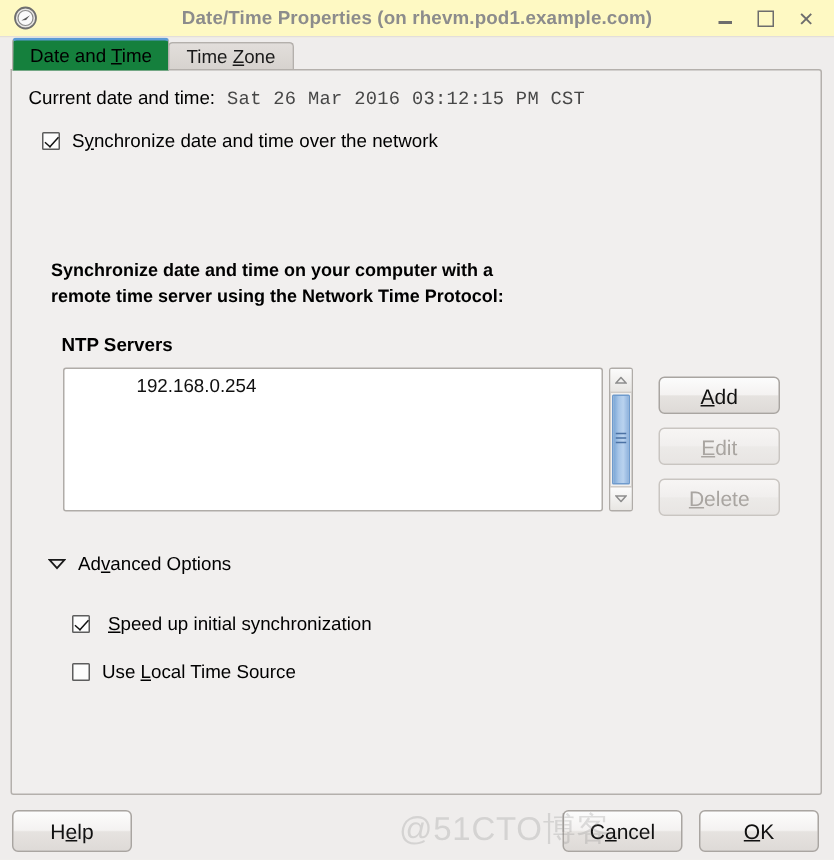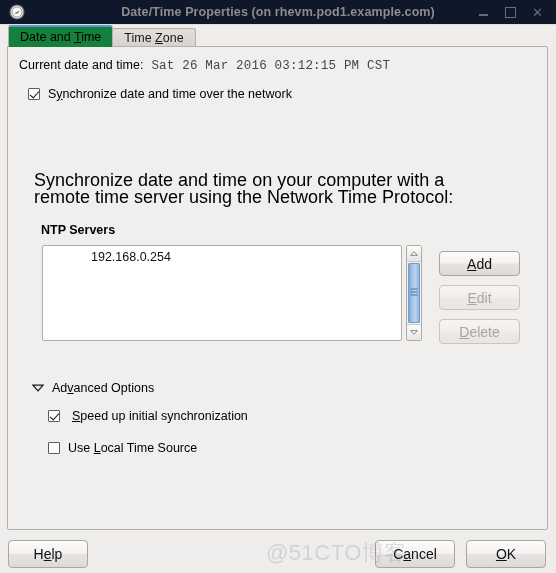--- a/index.html
+++ b/index.html
@@ -14,21 +14,21 @@
     font-family: "Liberation Sans", sans-serif;
     font-size: 12.5px;
     color: #000;
     position: relative;
     -webkit-font-smoothing: antialiased;
   }
 
   
   .titlebar {
     height: 24px;
-    background: #0f172a;
+    background: #fef9c3;
     display: flex;
     align-items: center;
     position: relative;
     border-bottom: 1px solid #e2dedc;
   }
   .win-icon {
     width: 26px;
     display: flex;
     align-items: center;
     justify-content: center;
@@ -150,22 +150,23 @@
     border: solid #111;
     border-width: 0 1.7px 1.7px 0;
     transform: rotate(42deg);
   }
   .chk-label { font-size: 12.5px; }
   u.mn { text-decoration: underline; }
 
   .desc {
     position: absolute;
     left: 26px; top: 125px;
-    font-size: 18px;
+    font-size: 12px;
     line-height: 17px;
+    font-weight: bold;
   }
 
   .grp-title {
     position: absolute;
     left: 33px; top: 176px;
     font-weight: bold;
     font-size: 12.5px;
   }
 
   
@@ -252,21 +253,21 @@
     left: 431px;
     width: 81px; height: 25px;
   }
   #btn-add    { top: 204px; }
   #btn-edit   { top: 238px; }
   #btn-delete { top: 272px; }
 
   
   .adv-header {
     position: absolute;
-    left: 24px; top: 334px;
+    left: 24px; top: 322px;
     display: flex; align-items: flex-start; gap: 8px;
   }
   .tri { display: block; }
 
   
   .bottombar {
     position: absolute;
     left: 0; top: 536px;
     width: 556px; height: 37px;
   }

